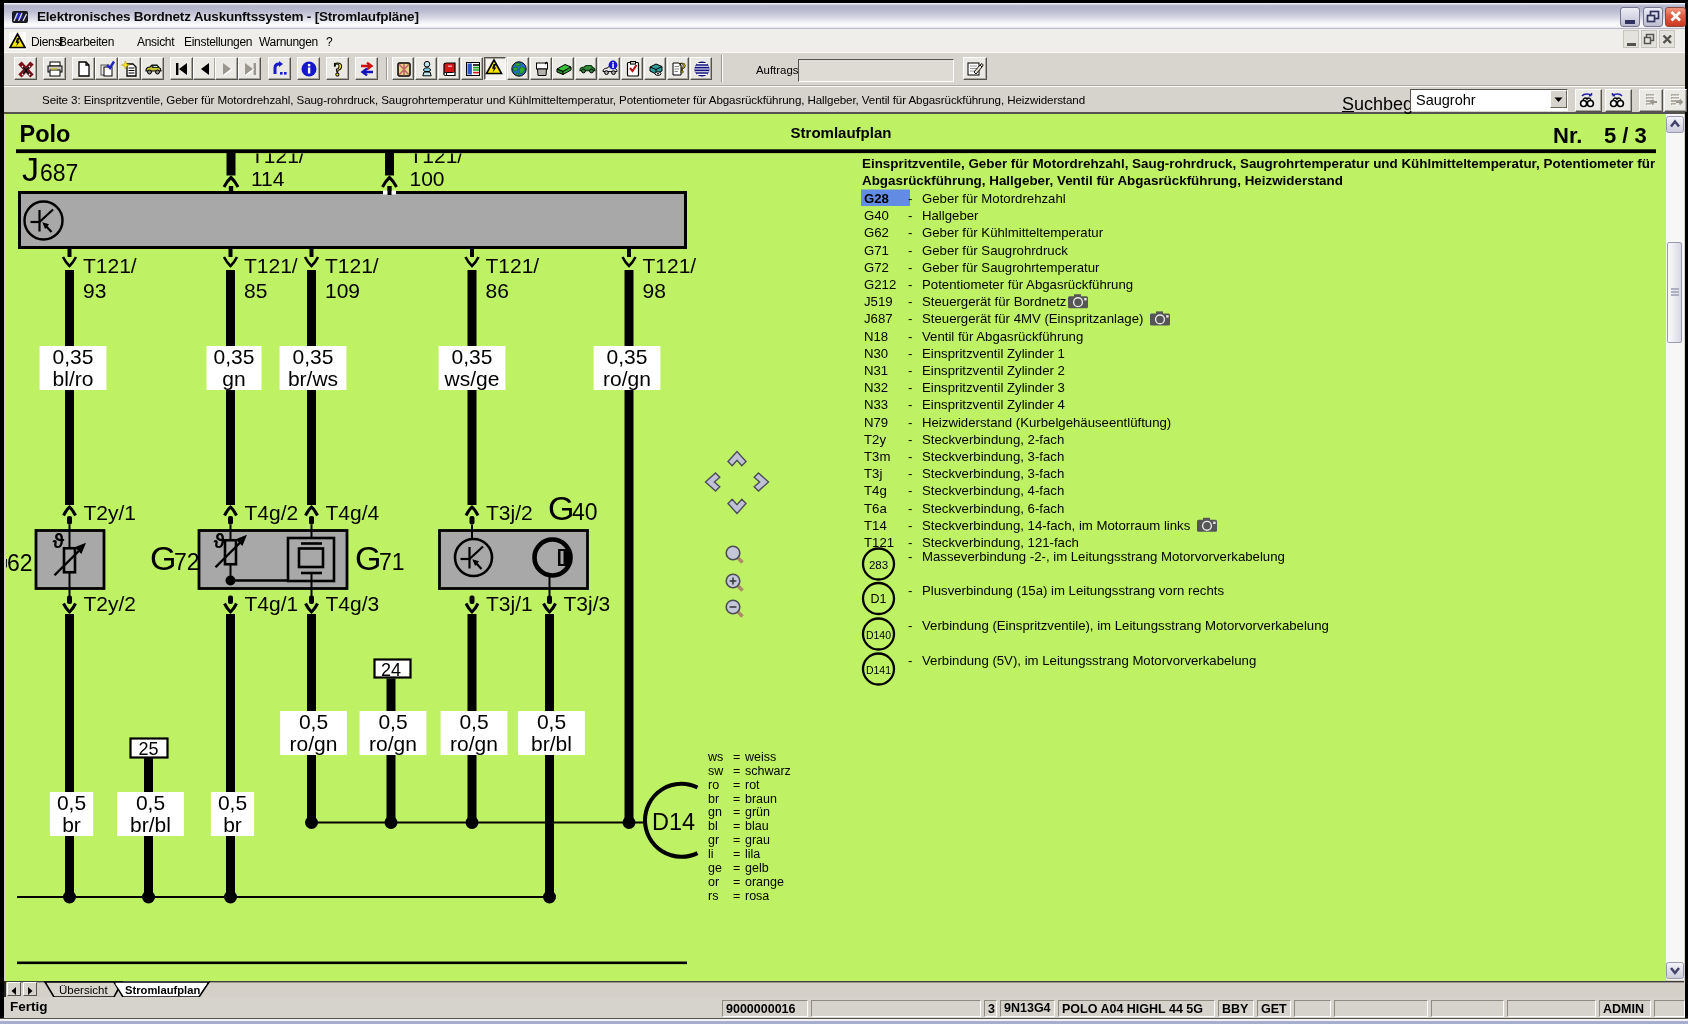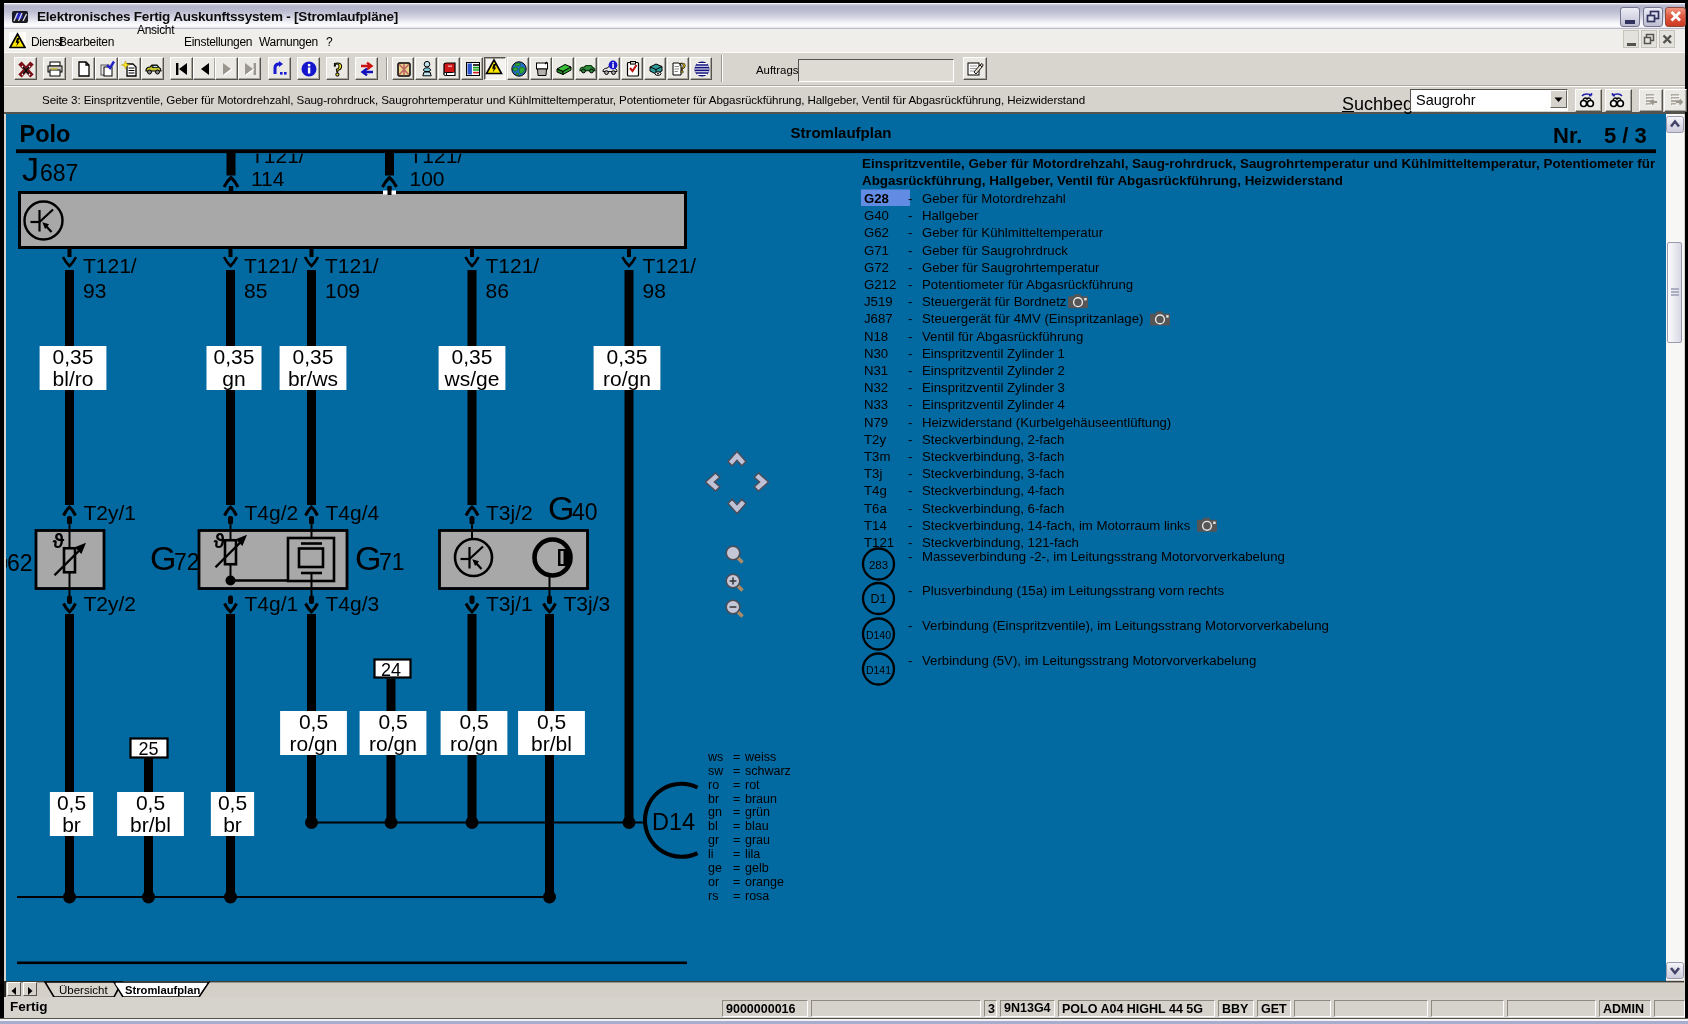--- a/index.html
+++ b/index.html
@@ -12,41 +12,41 @@
 </head>
 <body>
 <div class="abs" id="win" style="left:4px; top:3px; width:1681px; height:1015px; background:#d6d3cc;"></div>
 
 <div class="abs" id="titlebar" style="left:4px; top:3px; width:1681px; height:26px; background:linear-gradient(#d4d4e2 0%, #b2b2ca 9%, #bcbcd1 28%, #d4d4e2 52%, #f0f0f7 72%, #fdfdfe 86%, #ebebf2 94%, #a0a0b4 100%); border-top:1px solid #eff0f5;">
   <svg class="abs" style="left:8px;top:4px" width="17" height="17" viewBox="0 0 17 17">
     <rect x="0" y="3" width="16" height="12" rx="2" fill="#1a1a24"></rect>
     <circle cx="7" cy="8" r="3.6" fill="#2525c0"></circle>
     <path d="M2 13 L5.5 5 M6.5 13 L10 5 M11 13 L14.5 6" stroke="#dadae6" stroke-width="1.3" fill="none"></path>
   </svg>
-  <div class="abs" style="left:33px; top:5px; font-size:13.5px; font-weight:bold; color:#0c0c0c; letter-spacing:-0.2px;">Elektronisches Fertig Auskunftssystem - [Stromlaufpläne]</div>
+  <div class="abs" style="left:33px; top:5px; font-size:13.5px; font-weight:bold; color:#0c0c0c; letter-spacing:-0.2px;">Elektronisches Bordnetz Auskunftssystem - [Stromlaufpläne]</div>
   <div class="abs" style="left:1616px; top:3px; width:20px; height:20px; border-radius:3px; border:1px solid #75758f; background:linear-gradient(#ececf5,#d4d4e4 55%,#bcbccf);">
     <div class="abs" style="left:4px; top:12px; width:10px; height:3.5px; background:#31315e;"></div>
   </div>
   <div class="abs" style="left:1639px; top:3px; width:20px; height:20px; border-radius:3px; border:1px solid #75758f; background:linear-gradient(#ececf5,#d4d4e4 55%,#bcbccf);">
     <svg width="18" height="18" viewBox="0 0 18 18" style="position:absolute;left:0;top:0">
       <rect x="6.5" y="3.5" width="8" height="7" fill="none" stroke="#31315e" stroke-width="1.7"></rect>
       <rect x="3.5" y="7.5" width="7" height="6" fill="#dcdce8" stroke="#31315e" stroke-width="1.7"></rect>
     </svg>
   </div>
   <div class="abs" style="left:1661px; top:3px; width:21px; height:20px; border-radius:3px; border:1px solid #8f4a3e; background:linear-gradient(#f2967f,#e05a43 45%,#ce3920);">
     <svg width="19" height="18" viewBox="0 0 19 18" style="position:absolute;left:0;top:0">
       <path d="M5.5 4 L14 12.5 M14 4 L5.5 12.5" stroke="#ffffff" stroke-width="2.8"></path>
     </svg>
   </div>
 </div>
 
 <div class="abs" id="menubar" style="left:4px; top:29px; width:1681px; height:23px; background:#efeeeb;"></div>
 <div class="abs" style="left:31px; top:35px; font-size:12px; color:#000; letter-spacing:-0.3px;">Dienst</div>
 <div class="abs" style="left:59px; top:35px; font-size:12px; color:#000; letter-spacing:-0.3px;">Bearbeiten</div>
-<div class="abs" style="left:137px; top:23px; font-size:12px; color:#000; letter-spacing:-0.3px;">Ansicht</div>
+<div class="abs" style="left:137px; top:35px; font-size:12px; color:#000; letter-spacing:-0.3px;">Ansicht</div>
 <div class="abs" style="left:184px; top:35px; font-size:12px; color:#000; letter-spacing:-0.3px;">Einstellungen</div>
 <div class="abs" style="left:259px; top:35px; font-size:12px; color:#000; letter-spacing:-0.3px;">Warnungen</div>
 <div class="abs" style="left:326px; top:35px; font-size:12px; color:#000; letter-spacing:-0.3px;">?</div>
 <svg class="abs" style="left:9px;top:32px" width="17" height="18" viewBox="0 0 17 18">
   <rect x="0" y="0" width="17" height="18" fill="#fdfdfb"></rect>
   <path d="M8.5 2 L16 15.5 L1 15.5 Z" fill="#ffe600" stroke="#000" stroke-width="1.7"></path>
   <path d="M8.0 6 L10.6 6 L9.0 9.6 L10.8 9.6 L7.2 14.2 L8.3 10.8 L6.6 10.8 Z" fill="#000"></path>
 </svg>
 <div class="abs" style="left:1623px; top:30px; width:16px; height:18px; background:#e4e2dc; border:1px solid #c6c3bb;">
     <div class="abs" style="left:3px; top:12px; width:9px; height:2.5px; background:#55534e;"></div>
@@ -309,21 +309,21 @@
       <path d="M5 4 L13 4 M5 7 L13 7 M5 13 L10 13" stroke="#fff" stroke-width="0.8"></path>
     </svg>
   </div>
 <div class="tbtn" style="left:1664px; top:89px; width:23px; height:23px;">
     <svg width="18" height="16" viewBox="0 0 18 16">
       <path d="M4 3 L12 3 M4 6 L12 6 M4 9 L12 9 M4 12 L9 12" stroke="#9a978f" stroke-width="1.5"></path>
       <path d="M9 10 L15 10 M12.5 7.5 L15 10 L12.5 12.5" fill="none" stroke="#9a978f" stroke-width="1.8"></path>
       <path d="M5 4 L13 4 M5 7 L13 7 M5 13 L10 13" stroke="#fff" stroke-width="0.8"></path>
     </svg>
   </div>
-<div class="abs" id="content" style="left:6px; top:114px; width:1660px; height:867px; background:#0369a1; overflow:hidden;">
+<div class="abs" id="content" style="left:6px; top:114px; width:1660px; height:867px; background:#bef264; overflow:hidden;">
 <svg width="1688" height="1024" viewBox="0 0 1688 1024" style="position:absolute; left:-6px; top:-114px;" font-family="Liberation Sans, sans-serif">
       <text x="19.5" y="142" font-size="23.5" font-weight="bold" fill="#000" font-family="Liberation Sans, sans-serif">Polo</text>
       <text x="841" y="137.5" font-size="15" font-weight="bold" text-anchor="middle" fill="#000" font-family="Liberation Sans, sans-serif">Stromlaufplan</text>
       <text x="1553" y="142.5" font-size="22" font-weight="bold" fill="#000" font-family="Liberation Sans, sans-serif">Nr.</text>
       <text x="1604" y="142.5" font-size="22" font-weight="bold" fill="#000" font-family="Liberation Sans, sans-serif">5 / 3</text>
       <rect x="16" y="149.3" width="1640" height="3.8" fill="#000"></rect>
       <clipPath id="clipTop">
         <rect x="0" y="153.5" width="1688" height="60"></rect>
       </clipPath>
       <g clip-path="url(#clipTop)">

